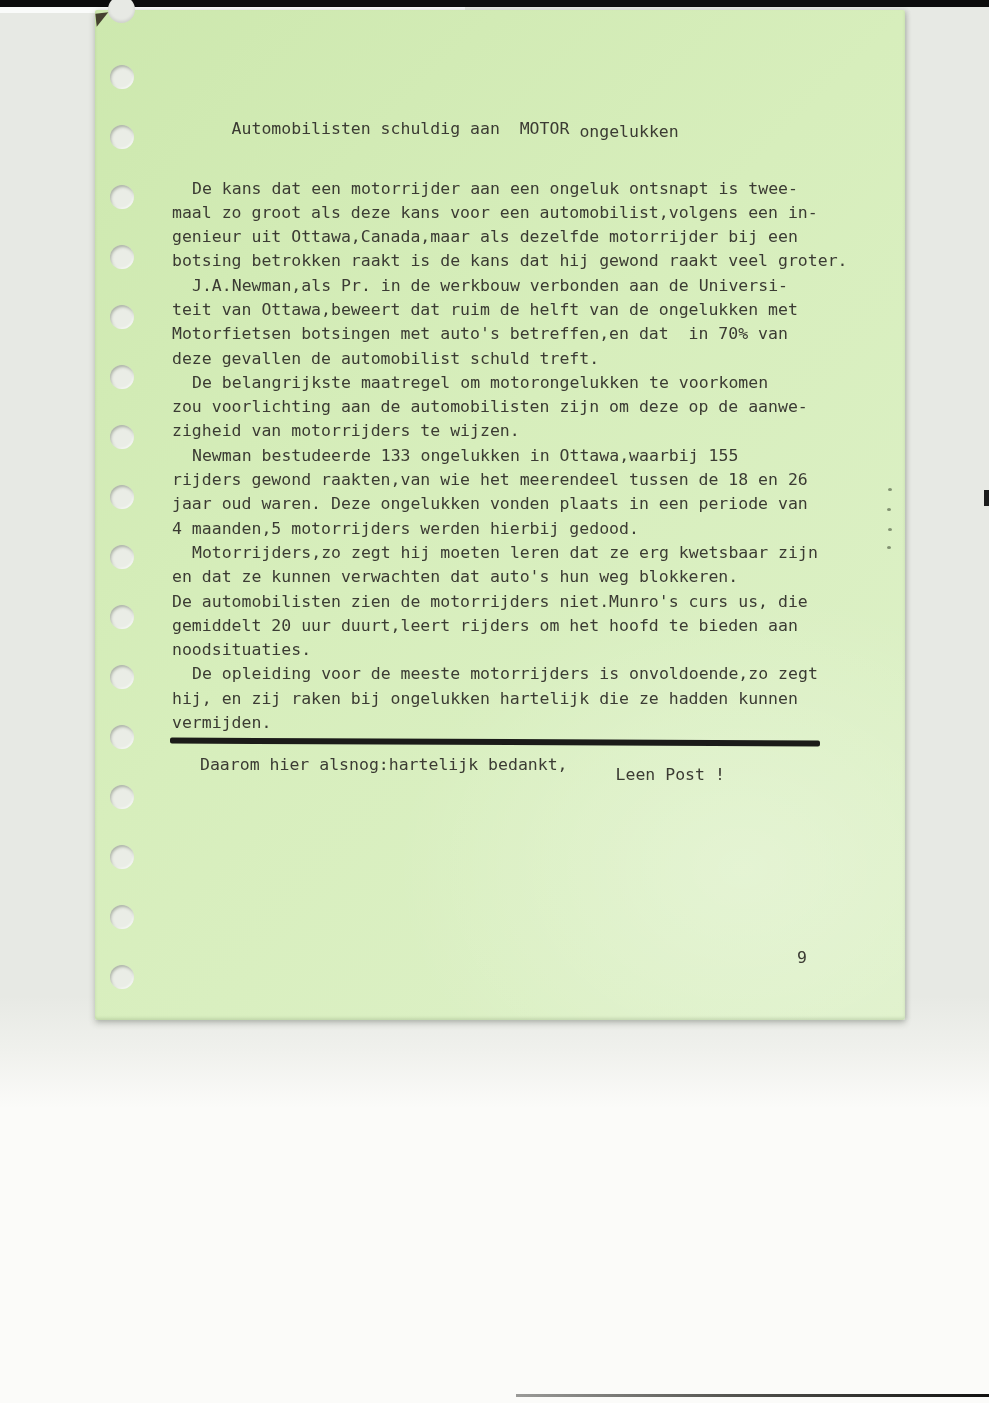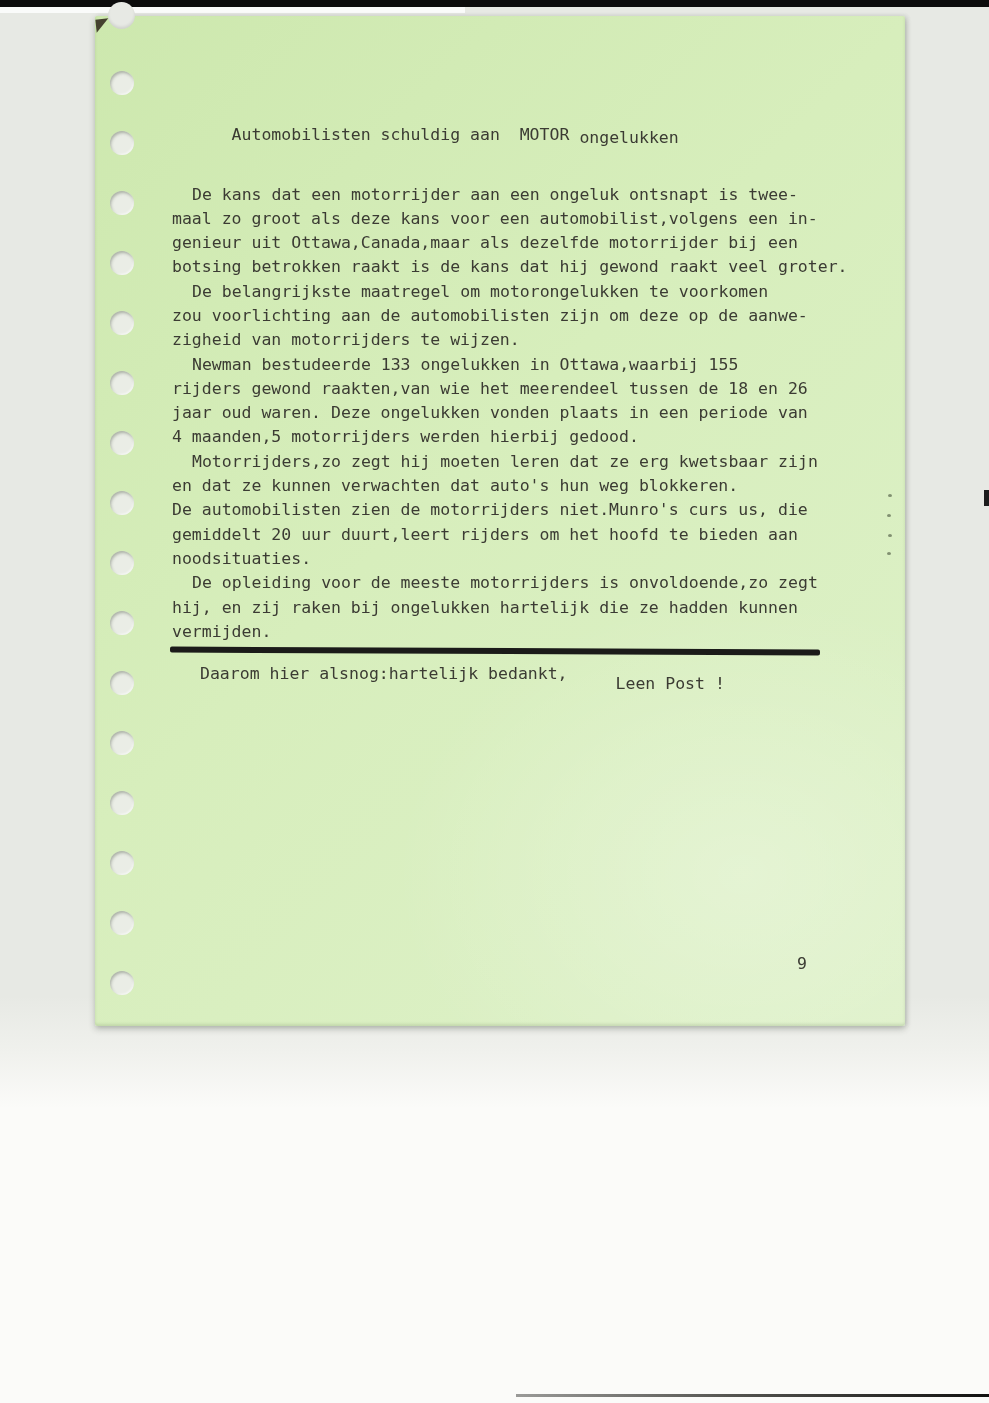--- a/index.html
+++ b/index.html
@@ -30,21 +30,21 @@
   }
   .top-bar{
     position:absolute;left:0;top:0;width:989px;height:7px;
     background:var(--top-bar);
   }
   .top-sliver{
     position:absolute;left:0;top:7px;width:465px;height:6px;
     background:rgba(255,255,255,0.8);
   }
   .page{
-    position:absolute;left:95px;top:16px;width:810px;height:1010px;
+    position:absolute;left:95px;top:10px;width:810px;height:1010px;
     background:
       radial-gradient(ellipse 500px 400px at 80% 85%, rgba(255,255,255,0.25), rgba(255,255,255,0) 70%),
       linear-gradient(135deg,var(--paper-dark) 0%,var(--paper) 45%,var(--paper-light) 100%);
     box-shadow:0 3px 6px rgba(60,70,55,0.30), 2px 0 4px rgba(60,70,55,0.14),
       inset 0 -2px 3px rgba(90,110,70,0.18);
     border-radius:2px;
   }
   .corner-notch{
     position:absolute;left:13px;top:-14px;width:27px;height:27px;border-radius:50%;
     background:var(--background);
@@ -124,20 +124,24 @@
 
   <div class="content">
     <div class="doc-title">
       <span>Automobilisten schuldig aan  MOTOR</span><span class="title-right">ongelukken</span>
     </div>
 
     <p class="para">De kans dat een motorrijder aan een ongeluk ontsnapt is twee-
 maal zo groot als deze kans voor een automobilist,volgens een in-
 genieur uit Ottawa,Canada,maar als dezelfde motorrijder bij een
 botsing betrokken raakt is de kans dat hij gewond raakt veel groter.</p>
+    <p class="para">J.A.Newman,als Pr. in de werkbouw verbonden aan de Universi-
+teit van Ottawa,beweert dat ruim de helft van de ongelukken met
+Motorfietsen botsingen met auto's betreffen,en dat  in 70% van
+deze gevallen de automobilist schuld treft.</p>
     <p class="para">De belangrijkste maatregel om motorongelukken te voorkomen
 zou voorlichting aan de automobilisten zijn om deze op de aanwe-
 zigheid van motorrijders te wijzen.</p>
     <p class="para">Newman bestudeerde 133 ongelukken in Ottawa,waarbij 155
 rijders gewond raakten,van wie het meerendeel tussen de 18 en 26
 jaar oud waren. Deze ongelukken vonden plaats in een periode van
 4 maanden,5 motorrijders werden hierbij gedood.</p>
     <p class="para">Motorrijders,zo zegt hij moeten leren dat ze erg kwetsbaar zijn
 en dat ze kunnen verwachten dat auto's hun weg blokkeren.
 De automobilisten zien de motorrijders niet.Munro's curs us, die

